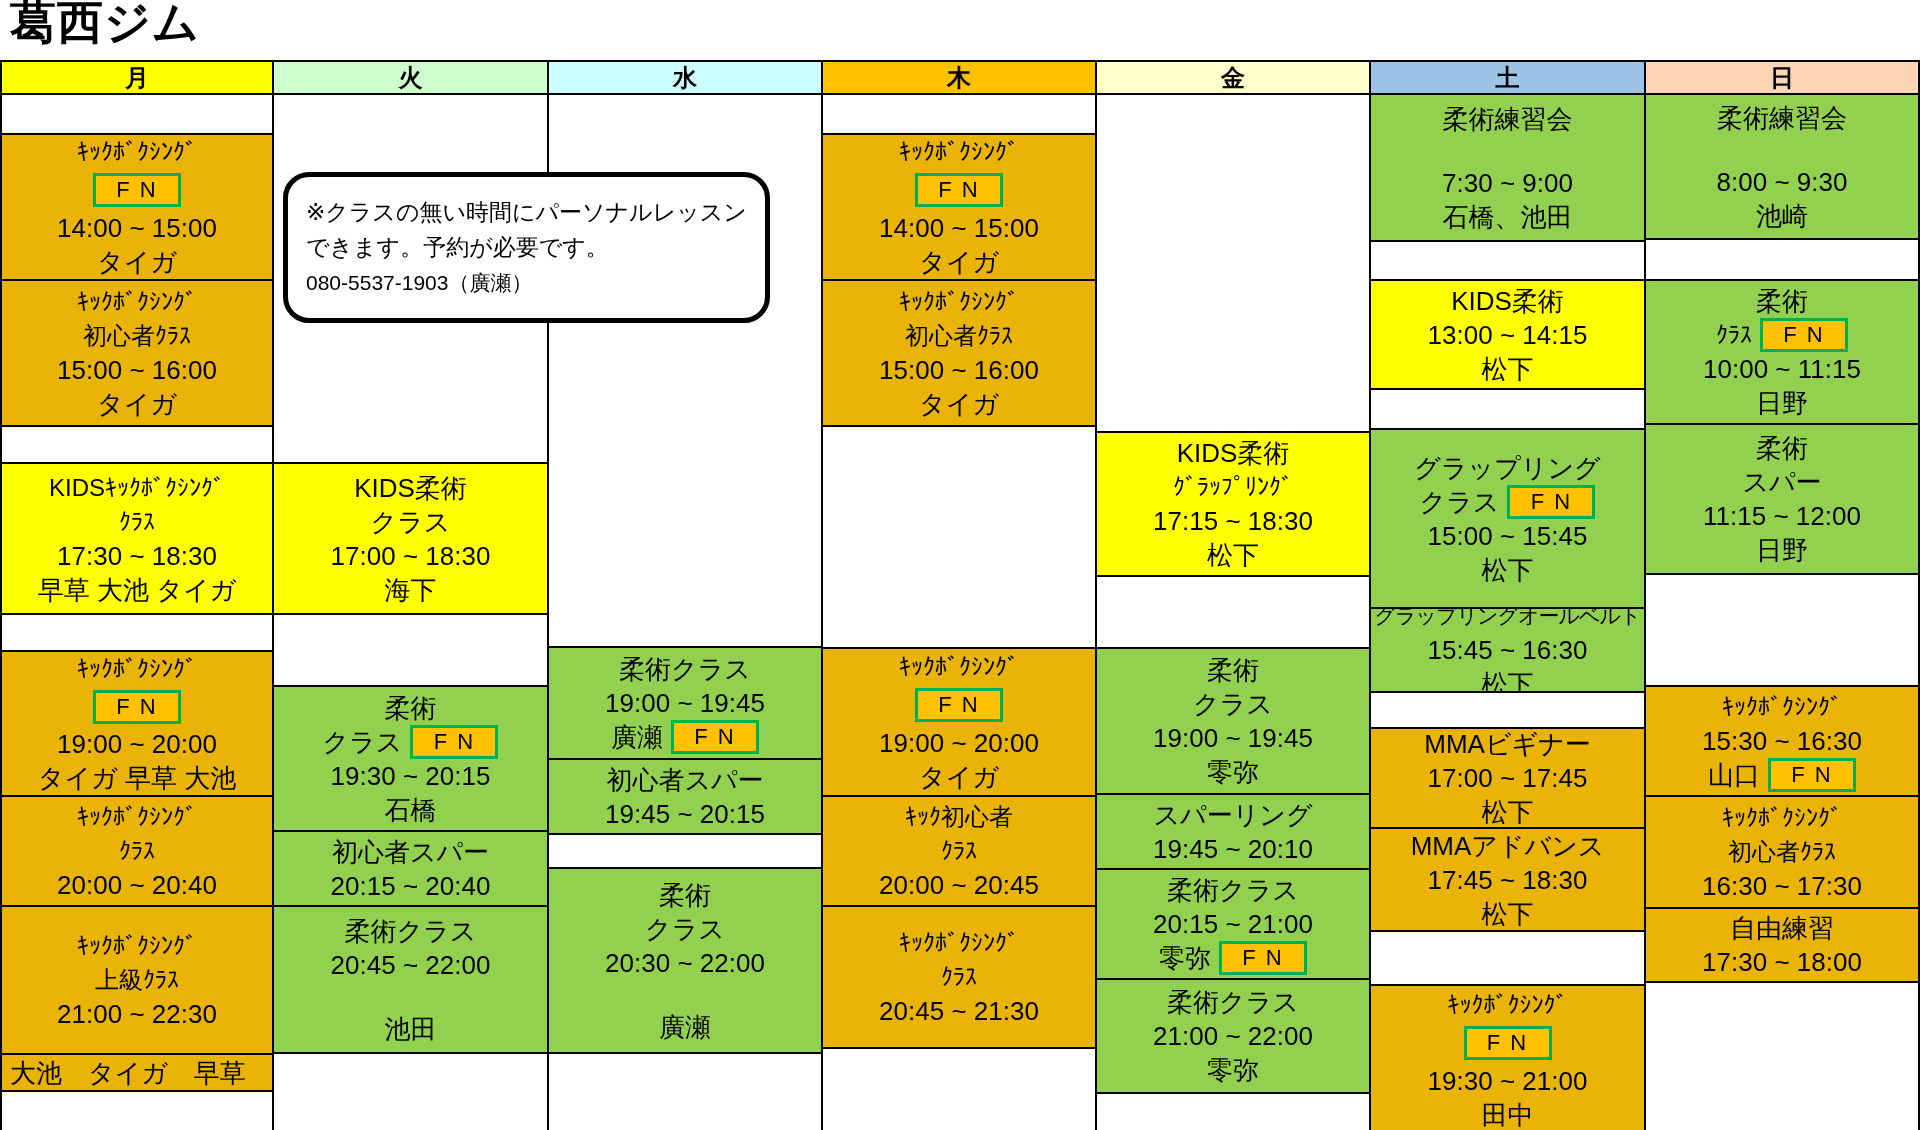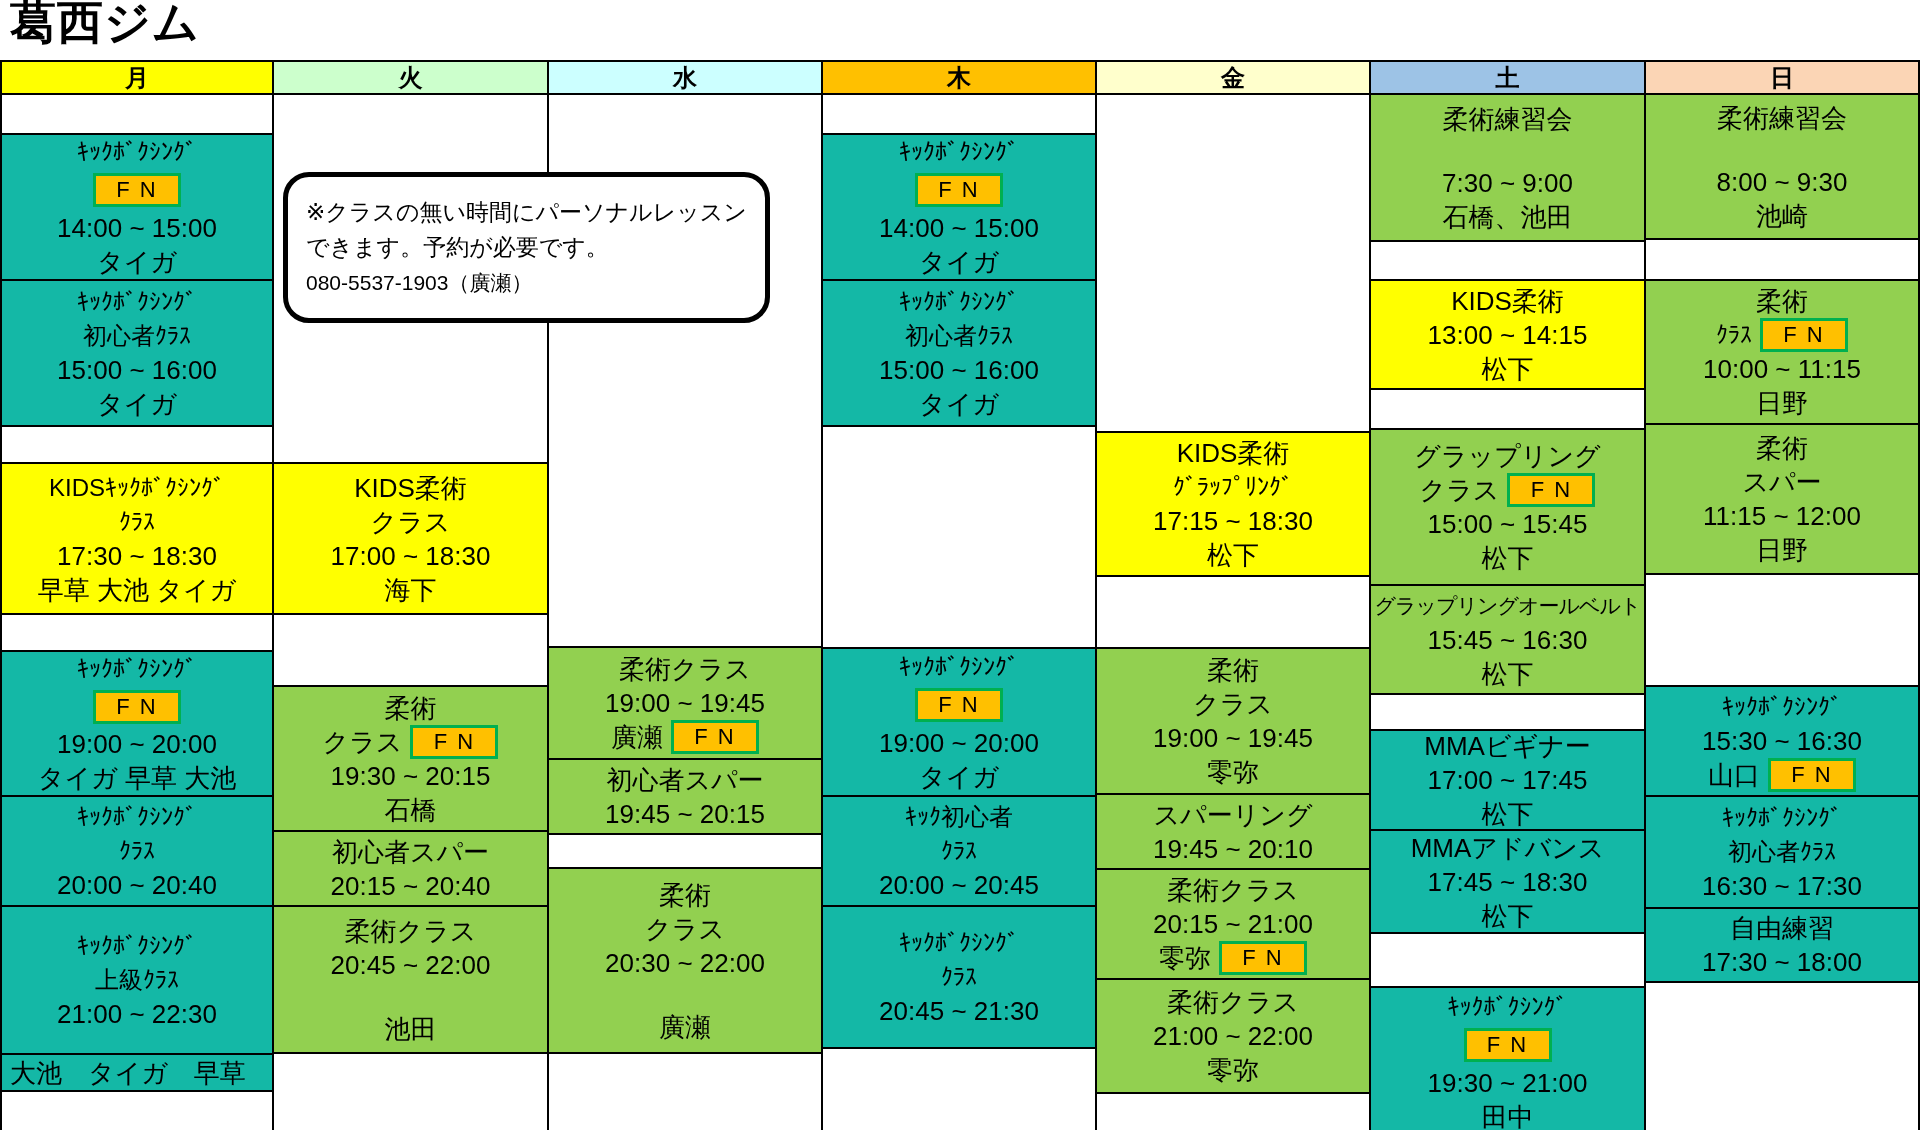--- a/index.html
+++ b/index.html
@@ -6,21 +6,21 @@
   body{
     width:1920px;height:1130px;position:relative;background:#fff;
     font-family:"Liberation Sans","DejaVu Sans",sans-serif;color:#000;overflow:hidden;
   }
   #title{position:absolute;left:10px;top:-8px;font-size:46px;font-weight:bold;margin:0;letter-spacing:1px}
   .col{position:absolute;top:60px;height:1070px;border-left:2px solid #000;border-right:2px solid #000;box-sizing:border-box;background:#fff}
   .day-header{border-top:2px solid #000;box-sizing:border-box;display:flex;align-items:center;justify-content:center;
     font-weight:bold;font-size:24px}
   .cell{border-top:2px solid #000;box-sizing:border-box;overflow:hidden}
   .cell.white{background:#FFFFFF}
-  .cell.blue{background:#14b8a6}
+  .cell.blue{background:#eab308}
   .cell.green{background:#92D050}
   .cell.yellow{background:#FFFF00}
   .cell-inner{height:100%;display:flex;flex-direction:column;align-items:center;justify-content:center}
   .line{font-size:26px;line-height:34px;white-space:nowrap;display:flex;align-items:center;justify-content:center}
   .k{font-size:24px}
   .fit{font-size:21px;letter-spacing:-1px}
   .small{font-size:20px}
   .left{align-self:flex-start;padding-left:8px}
   .gapline{height:30px}
   .fnline{height:42px}
@@ -431,38 +431,38 @@
           </div>
           <div class="line">
             <span>13:00 ~ 14:15</span>
           </div>
           <div class="line">
             <span>松下</span>
           </div>
         </div>
       </div>
       <div class="cell white" style="height: 40px;"></div>
-      <div class="cell green" style="height: 156px;">
+      <div class="cell green" style="height: 179px;">
         <div class="cell-inner">
           <div class="line">
             <span>グラップリング</span>
           </div>
           <div class="line">
             <span>クラス</span>
             <span class="fn-badge">F N</span>
           </div>
           <div class="line">
             <span>15:00 ~ 15:45</span>
           </div>
           <div class="line">
             <span>松下</span>
           </div>
         </div>
       </div>
-      <div class="cell green" style="height: 109px; text-align: center;">
+      <div class="cell green" style="height: 84px; text-align: center;">
         <div class="cell-inner">
           <div class="line fit">
             <span>グラップリングオールベルト</span>
           </div>
           <div class="line">
             <span>15:45 ~ 16:30</span>
           </div>
           <div class="line">
             <span>松下</span>
           </div>

